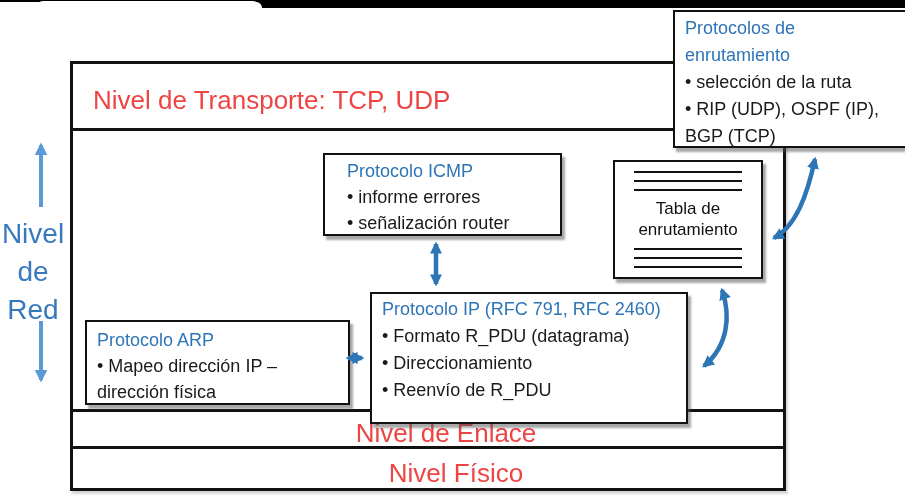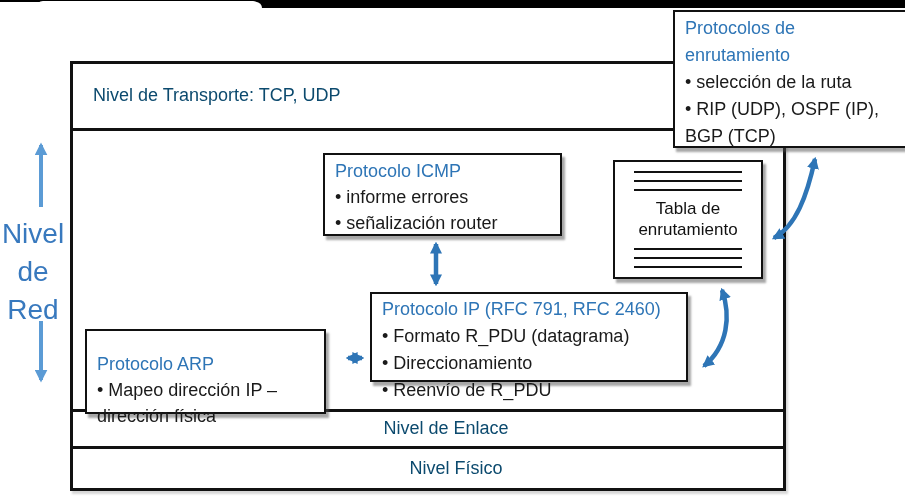--- a/index.html
+++ b/index.html
@@ -17,37 +17,37 @@
   .outer {
     position:absolute; left:70px; top:61px; width:716px; height:430px;
     border:3px solid #111; background:#fff; z-index:1;
     box-shadow:2px 3px 2px rgba(120,120,120,0.3);
   }
   .hline { position:absolute; left:71px; width:714px; height:3px; background:#111; z-index:1; }
   .hl-transport { top:128px; }
   .hl-link-top  { top:409px; }
   .hl-link-bot  { top:446px; }
 
-  .gray-label { position:absolute; color:#0c4a6e; font-size:18px; z-index:1; white-space:nowrap; }
+  .gray-label { position:absolute; color:#ef4444; font-size:26px; z-index:1; white-space:nowrap; }
   .transport-label { left:93px; top:85px; }
   .center-label { left:70px; width:752px; text-align:center; }
   .link-label { top:418px; }
   .phys-label { top:458px;margin-left:10px; }
 
   
   .pbox {
     position:absolute; background:#fff; border:2.5px solid #111;
     box-shadow:3px 4px 2px rgba(80,80,80,0.5);
     font-size:18px; color:#1a1a1a; z-index:2; white-space:nowrap;
   }
   .pbox .t { color:#2E75B6; }
-  .icmp { left:323px; top:153px; width:239px; height:83px; line-height:26px; padding:3px 0 0 10px; }
+  .icmp { left:323px; top:153px; width:239px; height:83px; line-height:26px; padding:3px 0 0 22px; }
   .rprot { left:673px; top:10px; width:240px; height:138px; line-height:27px; padding:3px 0 0 10px; }
-  .ip   { left:370px; top:292px; width:318px; height:90px; line-height:27px; padding:2px 0 0 10px; }
-  .arp  { left:85px;  top:329px; width:241px; height:85px;  line-height:26px; padding:20px 0 0 10px; }
+  .ip   { left:370px; top:292px; width:318px; height:132px; line-height:27px; padding:2px 0 0 10px; }
+  .arp  { left:85px;  top:320px; width:265px; height:85px;  line-height:26px; padding:5px 0 0 10px; }
 
   
   .tabla { left:613px; top:160px; width:150px; height:119px; padding-top:9px; text-align:center; }
   .rule  { height:2px; background:#111; width:108px; margin:0 auto 7px auto; }
   .tabla-text { font-size:17px; line-height:21px; color:#111; margin:6px 0 8px 0; }
 
   
   .side-label {
     position:absolute; left:0; top:215px; width:66px; text-align:center;
     font-size:28px; line-height:38px; color:#3879BE; z-index:1;

